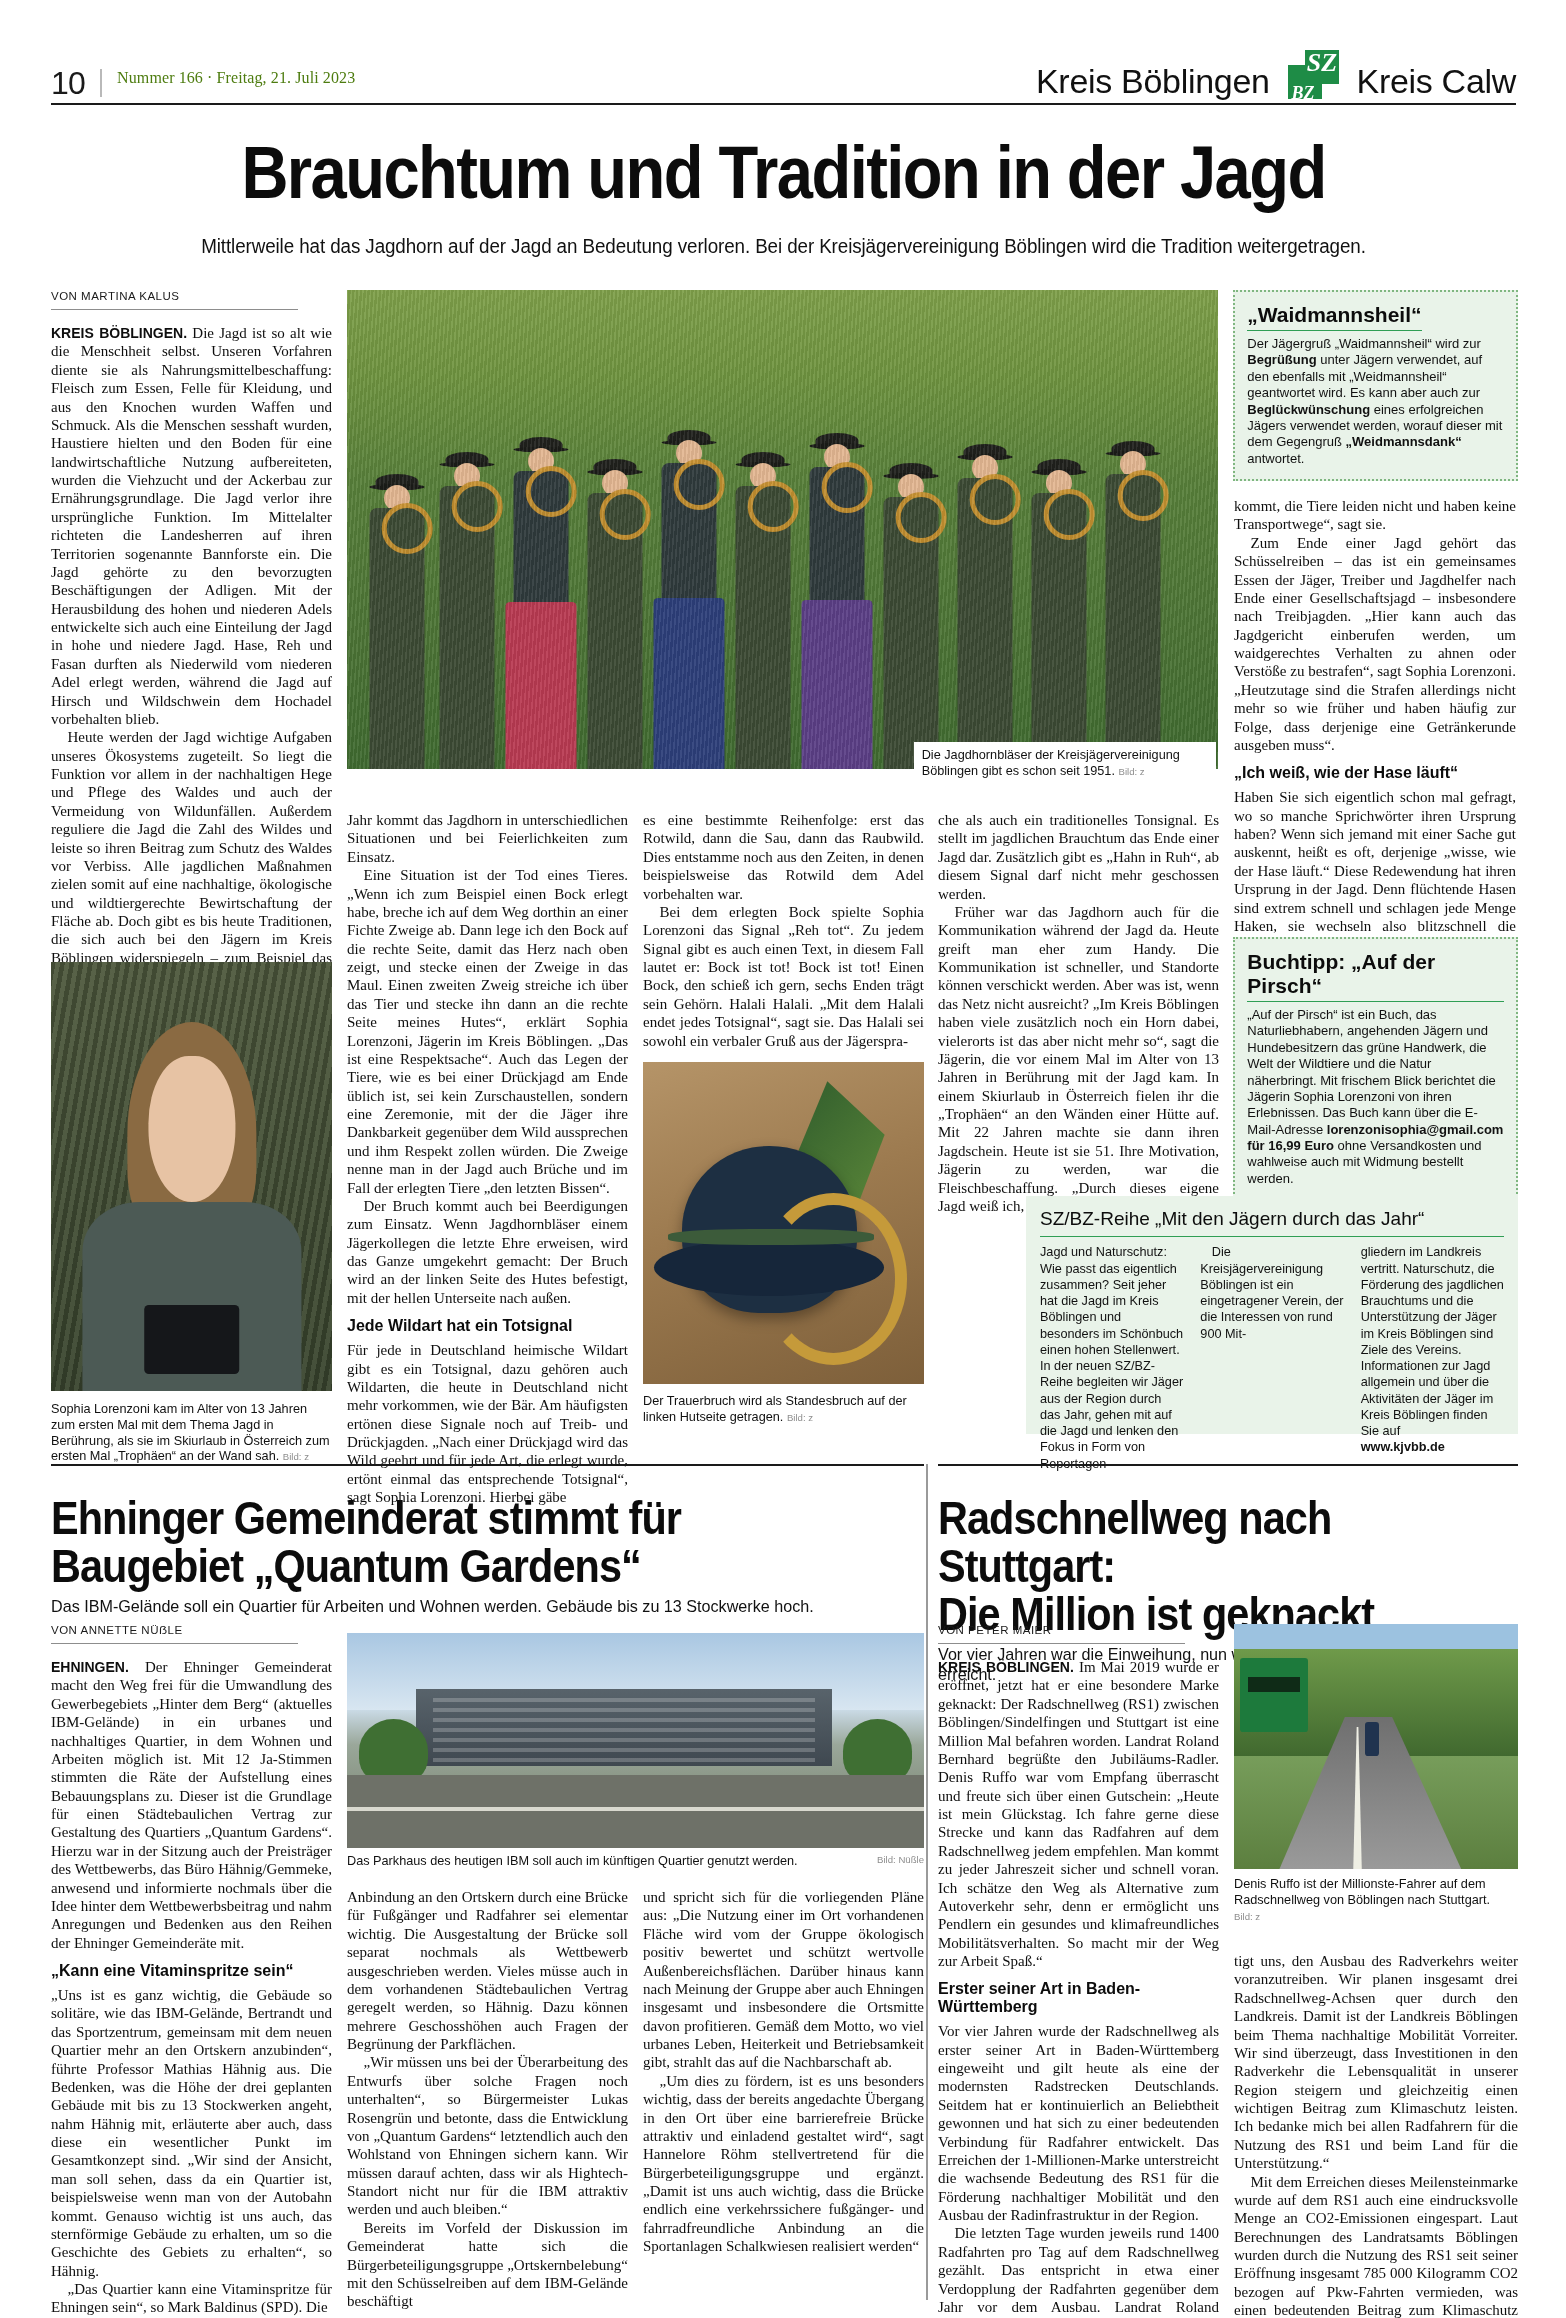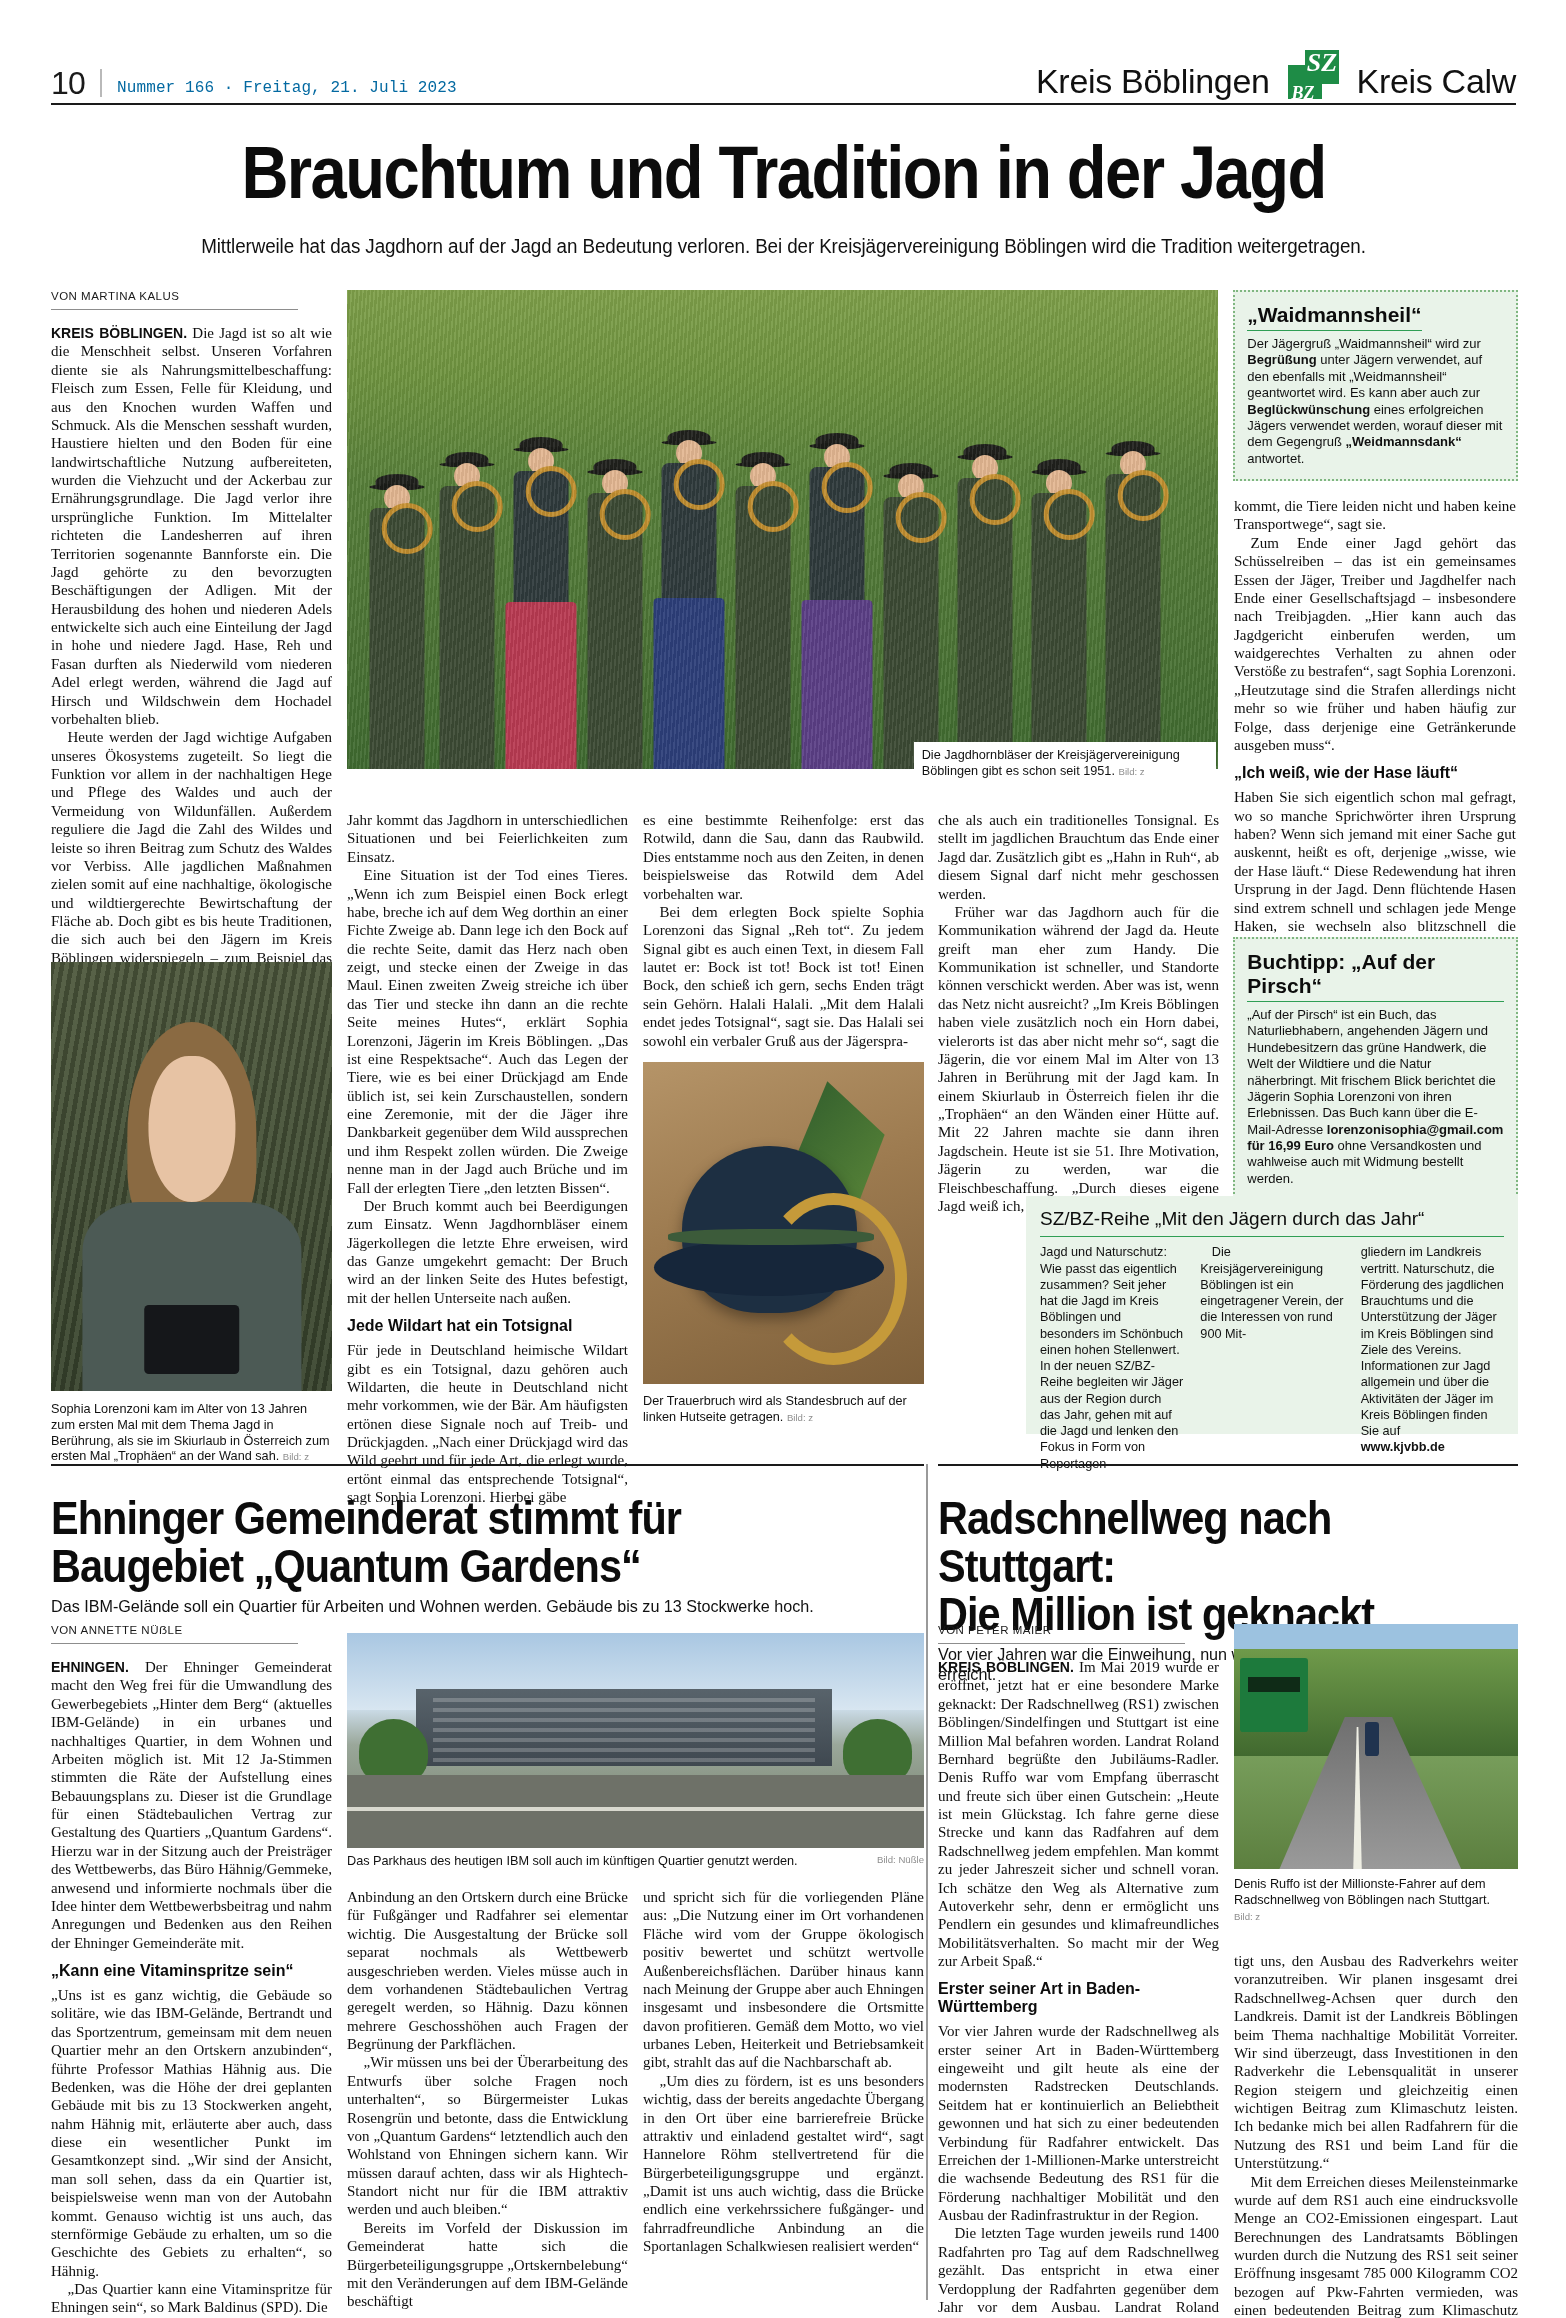--- a/index.html
+++ b/index.html
@@ -7,22 +7,22 @@
   .page{
     width:1566px;height:2319px;background:#ffffff;position:relative;
     box-sizing:border-box;padding:0;overflow:hidden;
   }
   
   .masthead{position:absolute;left:51px;top:51px;width:1465px;height:48px;
     display:flex;align-items:flex-end;}
   .folio{font-family:"Liberation Sans",sans-serif;font-size:32px;font-weight:400;
     color:#1a1a1a;line-height:1;letter-spacing:-0.8px;}
   .folio-rule{width:1.5px;height:28px;background:#b9b9b9;margin:0 15.3px 2.3px 15.3px;}
-  .issue{font-family:Liberation Mono, monospace;font-size:16px;color:#0369a1;
-    margin-bottom:2px;letter-spacing:0.1px;}
+  .issue{font-family:Liberation Serif, serif;font-size:16px;color:#4d7c0f;
+    margin-bottom:12px;letter-spacing:0.1px;}
   .masthead-right{margin-left:auto;display:flex;align-items:flex-end;gap:8px;}
   .kreis-name{font-family:"Liberation Sans",sans-serif;font-size:34px;color:#111;
     line-height:1;letter-spacing:-0.3px;margin-bottom:1.5px;}
   .sz-logo{position:relative;width:51px;height:49px;margin:0 9.2px 0 10.7px;flex:0 0 auto;}
   .sz-logo .sq-bz{position:absolute;left:0;bottom:0;width:34px;height:34px;background:#1e8c46;}
   .sz-logo .sq-sz{position:absolute;right:0;top:0;width:34px;height:34px;background:#1e8c46;}
   .sz-logo .t-bz{position:absolute;left:3.1px;bottom:-3.1px;font-family:"Liberation Serif",serif;
     font-weight:700;font-size:18px;color:#fff;font-style:italic;line-height:1;}
   .sz-logo .t-sz{position:absolute;right:2.3px;top:0px;font-family:"Liberation Serif",serif;
     font-weight:700;font-size:26px;color:#fff;font-style:italic;line-height:1;}
@@ -401,21 +401,21 @@
   </div>
   <div class="col caption" style="left:347px;top:1854px;width:577px;">
     <span>Das Parkhaus des heutigen IBM soll auch im künftigen Quartier genutzt werden.</span>
     <span class="credit" style="float:right;">Bild: Nüßle</span>
   </div>
 
   <div class="col" style="left:347px;top:1888px;width:281px;">
     <div class="serif">
       <p class="first">Anbindung an den Ortskern durch eine Brücke für Fußgänger und Radfahrer sei elementar wichtig. Die Ausgestaltung der Brücke soll separat nochmals als Wettbewerb ausgeschrieben werden. Vieles müsse auch in dem vorhandenen Städtebaulichen Vertrag geregelt werden, so Hähnig. Dazu können mehrere Geschosshöhen auch Fragen der Begrünung der Parkflächen.</p>
       <p>„Wir müssen uns bei der Überarbeitung des Entwurfs über solche Fragen noch unterhalten“, so Bürgermeister Lukas Rosengrün und betonte, dass die Entwicklung von „Quantum Gardens“ letztendlich auch den Wohlstand von Ehningen sichern kann. Wir müssen darauf achten, dass wir als Hightech-Standort nicht nur für die IBM attraktiv werden und auch bleiben.“</p>
-      <p>Bereits im Vorfeld der Diskussion im Gemeinderat hatte sich die Bürgerbeteiligungsgruppe „Ortskernbelebung“ mit den Veränderungen auf dem IBM-Gelände beschäftigt</p>
+      <p>Bereits im Vorfeld der Diskussion im Gemeinderat hatte sich die Bürgerbeteiligungsgruppe „Ortskernbelebung“ mit den Schüsselreiben auf dem IBM-Gelände beschäftigt</p>
     </div>
   </div>
 
   <div class="col" style="left:643px;top:1888px;width:281px;">
     <div class="serif">
       <p class="first">und spricht sich für die vorliegenden Pläne aus: „Die Nutzung einer im Ort vorhandenen Fläche wird vom der Gruppe ökologisch positiv bewertet und schützt wertvolle Außenbereichsflächen. Darüber hinaus kann nach Meinung der Gruppe aber auch Ehningen insgesamt und insbesondere die Ortsmitte davon profitieren. Gemäß dem Motto, wo viel urbanes Leben, Heiterkeit und Betriebsamkeit gibt, strahlt das auf die Nachbarschaft ab.</p>
       <p>„Um dies zu fördern, ist es uns besonders wichtig, dass der bereits angedachte Übergang in den Ort über eine barrierefreie Brücke attraktiv und einladend gestaltet wird“, sagt Hannelore Röhm stellvertretend für die Bürgerbeteiligungsgruppe und ergänzt. „Damit ist uns auch wichtig, dass die Brücke endlich eine verkehrssichere fußgänger- und fahrradfreundliche Anbindung an die Sportanlagen Schalkwiesen realisiert werden“</p>
     </div>
   </div>
 

